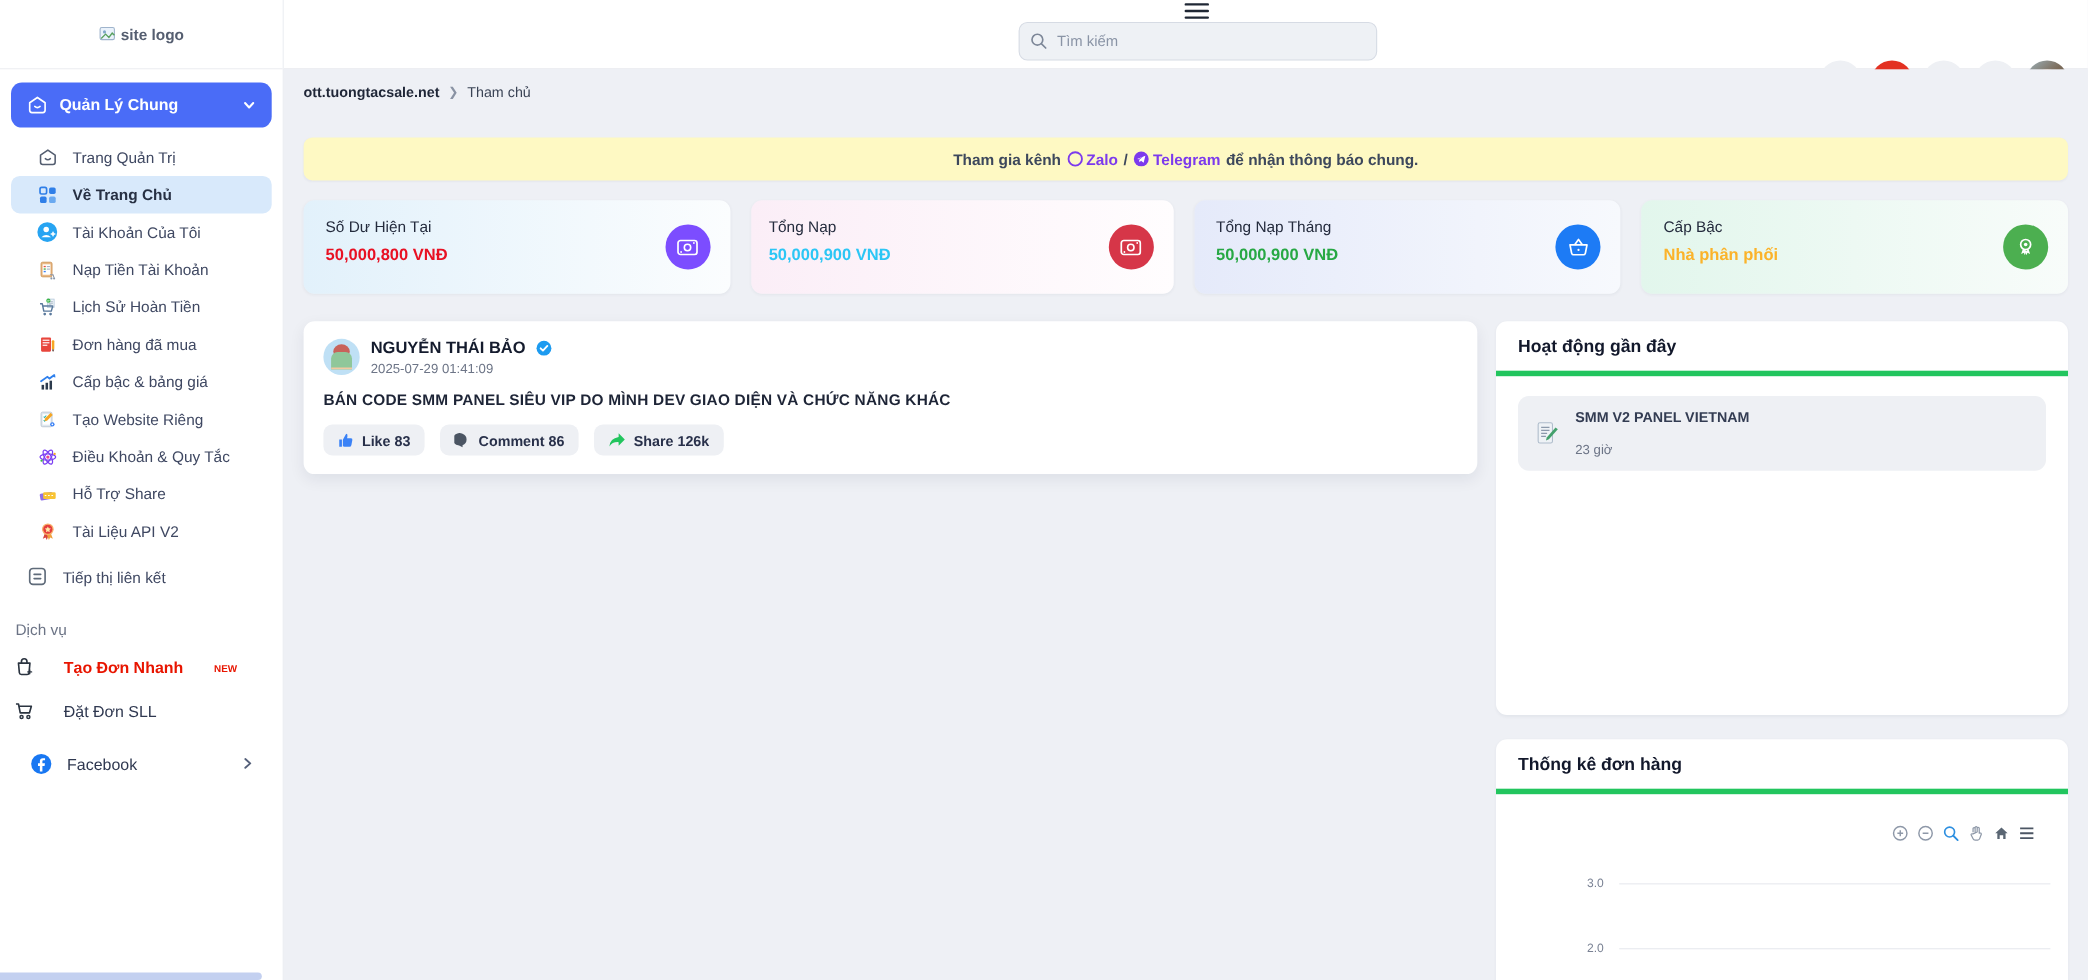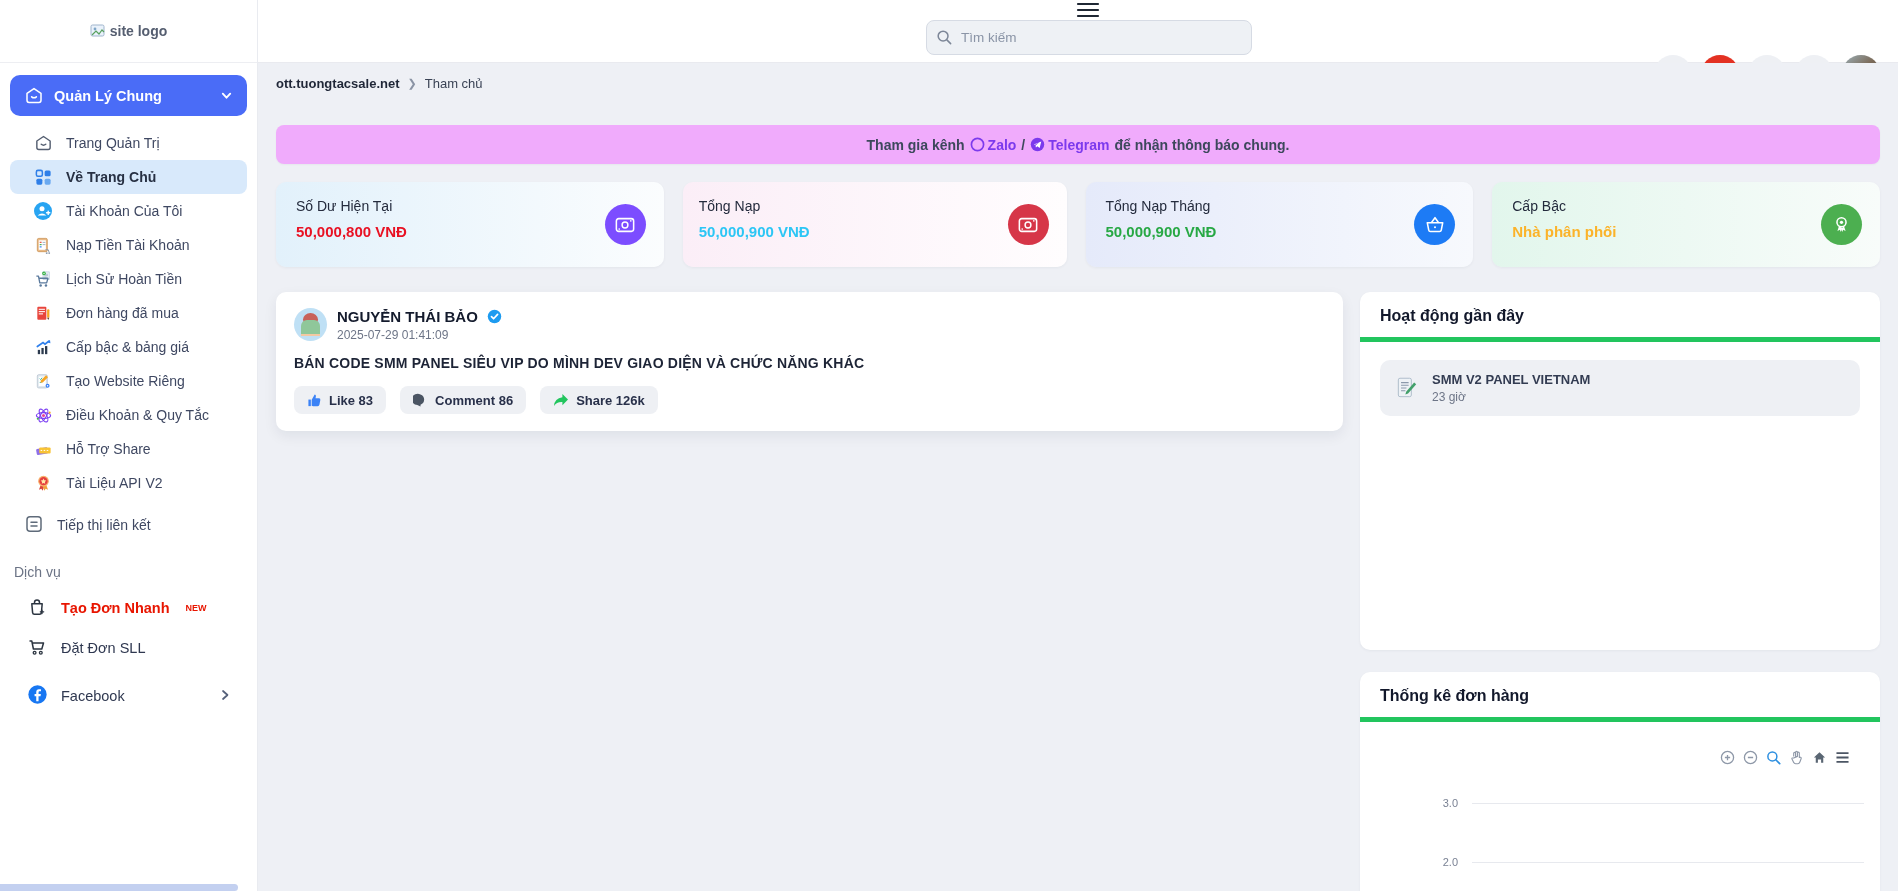--- a/index.html
+++ b/index.html
@@ -11,21 +11,21 @@
   .sidebar { position:absolute; left:0; top:0; width:258px; height:891px; background:#fff; border-right:1px solid #e9ebf0; }
   .logo-row { height:63px; display:flex; align-items:center; justify-content:center; gap:4px; border-bottom:1px solid #edeef2; color:#555e70; font-size:14px; font-weight:bold; }
   .side-scroll { padding:12px 0 0 0; }
   .group-btn { display:flex; align-items:center; gap:10px; width:237px; margin:0 0 10px 10px; height:41px; background:#4a6cf7; border:none; border-radius:10px; color:#fff; font-family:inherit; font-size:14.5px; font-weight:bold; padding:0 14px; cursor:pointer; }
   .group-btn .grow { flex:1; text-align:left; }
   .side-item { display:flex; align-items:center; gap:13px; height:34px; padding-left:33px; font-size:14px; color:#3f4862; cursor:pointer; }
   .side-item.active { background:#d8e9fb; border-radius:8px; margin:0 10px; padding-left:23px; color:#273043; font-weight:bold; }
   .side-item .ic { width:20px; height:20px; flex:0 0 20px; display:flex; align-items:center; justify-content:center; }
   .top-item { display:flex; align-items:center; gap:13px; height:38px; padding-left:24px; font-size:14px; color:#3f4862; margin-top:6px; cursor:pointer; }
   .section-label { padding:20px 0 8px 14px; font-size:14px; color:#6b7385; }
-  .svc-item { display:flex; align-items:center; gap:14px; height:40px; padding-left:27px; font-size:14.5px; color:#2f3850; cursor:pointer; }
+  .svc-item { display:flex; align-items:center; gap:26px; height:40px; padding-left:12px; font-size:14.5px; color:#2f3850; cursor:pointer; }
   .svc-item.danger { color:#e81500; font-weight:bold; }
   .svc-item sup { font-size:9px; font-weight:bold; color:#e81500; margin-left:2px; }
   .fb-item { display:flex; align-items:center; gap:13px; height:40px; padding-left:27px; font-size:14.5px; color:#2f3850; margin-top:8px; cursor:pointer; }
   .fb-item .chev { margin-left:auto; margin-right:26px; color:#55607a; }
   .h-thumb { position:absolute; left:0; bottom:0; width:238px; height:7px; background:#c3d0f0; border-radius:0 4px 4px 0; }
 
   
   .topbar { position:absolute; left:258px; top:0; right:0; height:63px; background:#fff; border-bottom:1px solid #e9eaef; display:flex; align-items:center;flex-direction:column; }
   .hamburger { margin-left:19px; background:none; border:none; cursor:pointer; display:flex; }
   .search-wrap { position:relative; margin-left:22px; }
@@ -39,21 +39,21 @@
   .avatar::after { content:""; position:absolute; left:10px; top:8px; width:18px; height:12px; border-radius:50% 50% 40% 40%; background:#caa27e; }
   .avatar::before { content:""; position:absolute; left:6px; bottom:-4px; width:26px; height:14px; border-radius:8px 8px 0 0; background:#e9edf0; }
 
   
   .main { position:absolute; left:258px; top:63px; right:0; bottom:0; background:#eef0f5; }
   .breadcrumb { position:absolute; left:18px; top:13px; display:flex; align-items:center; gap:8px; font-size:13px; }
   .breadcrumb .site { font-weight:bold; color:#1f2637; }
   .breadcrumb .sep { color:#8a93a4; font-size:11px; }
   .breadcrumb .page { color:#3a4355; }
 
-  .banner { position:absolute; left:18px; top:62px; width:1604px; height:39px; background:#f0abfc; border-radius:8px; display:flex; align-items:center; justify-content:center; gap:5px; font-size:14px; font-weight:bold; color:#3d485c; box-shadow:0 1px 2px rgba(20,30,60,.04); }
+  .banner { position:absolute; left:18px; top:62px; width:1604px; height:39px; background:#fef9c3; border-radius:8px; display:flex; align-items:center; justify-content:center; gap:5px; font-size:14px; font-weight:bold; color:#3d485c; box-shadow:0 1px 2px rgba(20,30,60,.04); }
   .banner a { color:#7c3aed; text-decoration:none; display:inline-flex; align-items:center; gap:3px; cursor:pointer; }
 
   .cards-row { position:absolute; left:18px; top:119px; width:1604px; display:flex; gap:19px; }
   .stat-card { flex:1; height:85px; border-radius:10px; padding:16px 20px; position:relative; box-shadow:0 1px 3px rgba(20,30,60,.05); }
   .stat-card .t { font-size:14px; color:#242b3d; }
   .stat-card .v { font-size:15px; font-weight:bold; margin-top:9px; }
   .stat-card .icirc { position:absolute; right:18px; top:22px; width:41px; height:41px; border-radius:50%; display:flex; align-items:center; justify-content:center; }
   .g1 { background:linear-gradient(90deg,#e2f1fb 0%,#fbfdfe 100%); }
   .g2 { background:linear-gradient(90deg,#fbeef7 0%,#fffdfe 100%);padding-left:16px; }
   .g3 { background:linear-gradient(90deg,#e5eafa 0%,#f7f9fd 100%); }
@@ -68,21 +68,21 @@
   .p-time { font-size:12px; color:#6d7587; margin-top:3px; }
   .p-content { margin-top:13px; font-size:14px; font-weight:bold; color:#1d2436; letter-spacing:.2px; }
   .p-actions { margin-top:15px; display:flex; gap:14px; }
   .pill { display:flex; align-items:center; gap:7px; background:#eef0f4; border:none; border-radius:8px; height:28px; padding:0 13px; font-family:inherit; font-size:13px; font-weight:bold; color:#28304a; cursor:pointer; }
 
   .panel { position:absolute; background:#fff; border-radius:10px; box-shadow:0 1px 3px rgba(20,30,60,.05); }
   .panel-h { padding:15px 20px 12px; font-size:16px; font-weight:bold; color:#12182b; border-bottom:5px solid #22c55e; }
   .act-panel { left:1102px; top:229px; width:520px; height:358px; }
   .act-item { margin:18px 20px; background:#eef0f4; border-radius:10px; padding:12px 14px; display:flex; gap:12px; align-items:center; cursor:pointer; }
   .act-item .tt { font-size:13px; font-weight:bold; color:#333c52; }
-  .act-item .tm { font-size:12px; color:#6d7587; margin-top:3px; }
+  .act-item .tm { font-size:12px; color:#6d7587; margin-top:15px; }
 
   .chart-panel { left:1102px; top:609px; width:520px; height:300px; overflow:hidden; }
   .chart-body { position:relative; height:230px; }
   .ctoolbar { position:absolute; right:30px; top:28px; display:flex; gap:8px; align-items:center; }
   .ctoolbar span { display:flex; cursor:pointer; }
   .ytick { position:absolute; font-size:11px; color:#7a8294; width:30px; text-align:right; }
   .gline { position:absolute; left:112px; width:392px; height:1px; background:#e7e9ee; }
   .peaks { position:absolute; left:0; top:0; }
 </style>
 </head>

